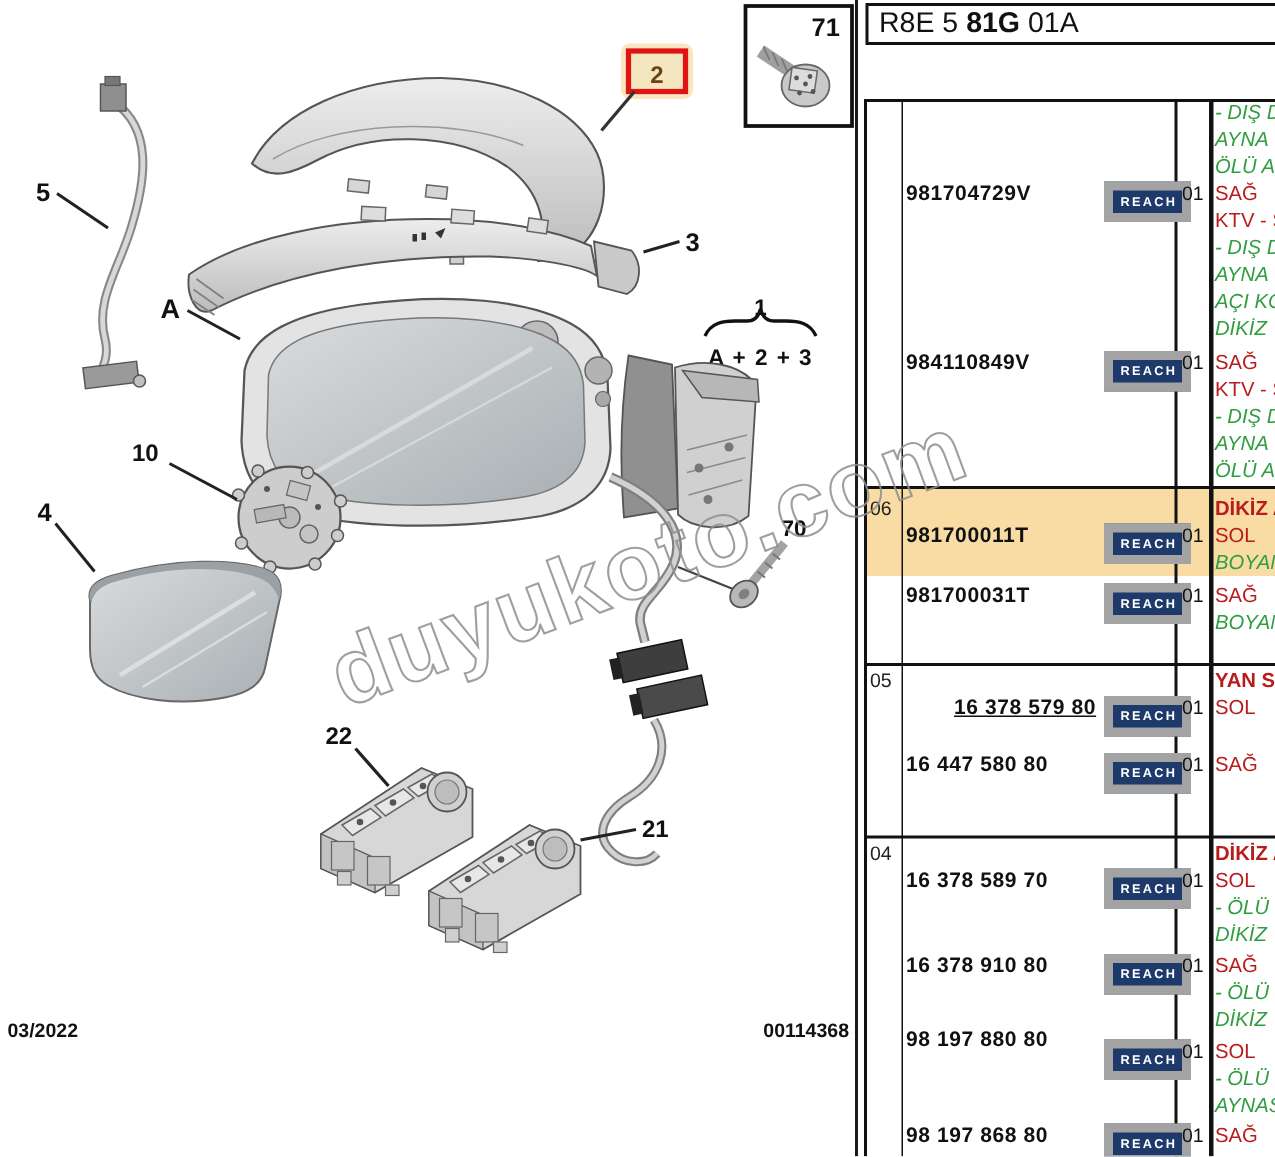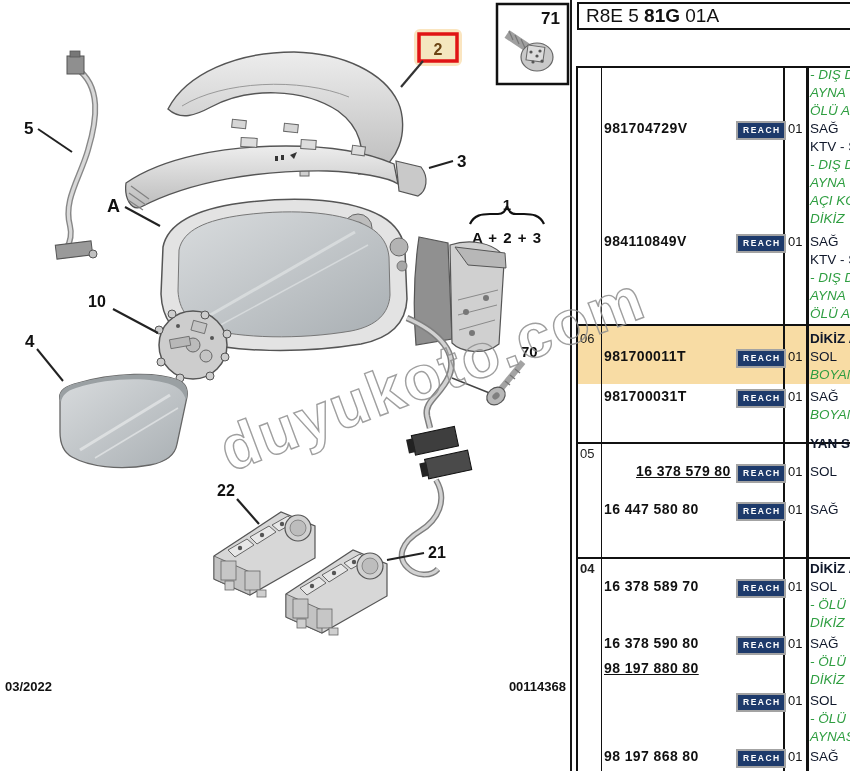--- a/index.html
+++ b/index.html
@@ -10,24 +10,24 @@
   .header-box{position:absolute;left:577px;top:2px;width:280px;height:28px;border:2px solid #111;
               box-sizing:border-box;background:#fff;display:flex;align-items:center;padding-left:7px;
               font-size:19px;z-index:3;}
   .header-box span{white-space:pre;}
   .header-box .hb{font-weight:bold;}
   .tline{position:absolute;background:#111;z-index:3;}
   #table-rows div{position:absolute;line-height:17px;white-space:pre;z-index:4;}
   .hl{z-index:1 !important;}
   .t-ref{font-weight:bold;font-size:14px;letter-spacing:.4px;color:#111;}
   .t-reach{color:#fff;font-size:8.5px;font-weight:bold;letter-spacing:1.5px;
-           padding:2px 3px 2px 5px;line-height:11px !important;border:2px solid #a3a3a3;}
+           padding:2px 3px 2px 5px;line-height:11px !important;border:6px solid #a3a3a3;}
   .t-qty{font-size:13px;color:#111;}
   .t-idx{font-size:13px;color:#222;}
-  .t-desc{font-size:13.5px;color:#0f172a;}
+  .t-desc{font-size:13.5px;color:#b91c1c;}
   .t-desc.bold{font-weight:bold;}
   .t-desc.green{color:#2f9e41;font-style:italic;}
   #wm{position:absolute;left:0;top:0;z-index:10;pointer-events:none;}
 </style>
 </head>
 <body>
 
 <div class="stage">
 
   <svg id="diagram" width="571" height="771" viewBox="0 0 571 771" style="position:absolute;left:0;top:0;z-index:2;">
@@ -229,21 +229,21 @@
   <div class="tline" style="left:783px;top:67px;width:2px;height:704px;"></div>
   <div class="tline" style="left:806px;top:67px;width:3px;height:704px;"></div>
   <div class="tline" style="left:576px;top:324px;width:274px;height:1.5px;"></div>
   <div class="tline" style="left:576px;top:442px;width:274px;height:1.5px;"></div>
   <div class="tline" style="left:576px;top:557px;width:274px;height:1.5px;"></div>
 
   <div id="table-rows">
       <div class="hl" style="left: 577px; top: 326px; width: 273px; height: 58px; background: rgb(248, 220, 164);"></div>
       <div class="t-idx" style="left: 580px; top: 330px;">06</div>
       <div class="t-idx" style="left: 580px; top: 445px;">05</div>
-      <div class="t-idx" style="left: 580px; top: 560px; font-weight: bold;">04</div>
+      <div class="t-idx" style="left: 580px; top: 560px;">04</div>
       <div class="t-desc green" style="left: 810px; top: 66px;">- DIŞ D</div>
       <div class="t-desc green" style="left: 810px; top: 84px;">AYNA</div>
       <div class="t-desc green" style="left: 810px; top: 102px;">ÖLÜ A</div>
       <div class="t-ref" style="left: 604px; top: 120px;">981704729V</div>
       <div class="t-reach" style="left: 736px; top: 121px; background: rgb(29, 58, 107);">REACH</div>
       <div class="t-qty" style="left: 788px; top: 120px;">01</div>
       <div class="t-desc plain" style="left: 810px; top: 120px;">SAĞ</div>
       <div class="t-desc plain" style="left: 810px; top: 138px;">KTV - S</div>
       <div class="t-desc green" style="left: 810px; top: 156px;">- DIŞ D</div>
       <div class="t-desc green" style="left: 810px; top: 174px;">AYNA</div>
@@ -261,43 +261,43 @@
       <div class="t-ref" style="left: 604px; top: 348px;">981700011T</div>
       <div class="t-reach" style="left: 736px; top: 349px; background: rgb(29, 58, 107);">REACH</div>
       <div class="t-qty" style="left: 788px; top: 348px;">01</div>
       <div class="t-desc plain" style="left: 810px; top: 348px;">SOL</div>
       <div class="t-desc green" style="left: 810px; top: 366px;">BOYAN</div>
       <div class="t-ref" style="left: 604px; top: 388px;">981700031T</div>
       <div class="t-reach" style="left: 736px; top: 389px; background: rgb(29, 58, 107);">REACH</div>
       <div class="t-qty" style="left: 788px; top: 388px;">01</div>
       <div class="t-desc plain" style="left: 810px; top: 388px;">SAĞ</div>
       <div class="t-desc green" style="left: 810px; top: 406px;">BOYAN</div>
-      <div class="t-desc bold" style="left: 810px; top: 435px;">YAN S</div>
+      <div class="t-desc bold" style="left: 810px; top: 445px;">YAN S</div>
       <div class="t-ref" style="left: 636px; top: 463px; text-decoration: underline;">16 378 579 80</div>
       <div class="t-reach" style="left: 736px; top: 464px; background: rgb(29, 58, 107);">REACH</div>
       <div class="t-qty" style="left: 788px; top: 463px;">01</div>
       <div class="t-desc plain" style="left: 810px; top: 463px;">SOL</div>
       <div class="t-ref" style="left: 604px; top: 501px;">16 447 580 80</div>
       <div class="t-reach" style="left: 736px; top: 502px; background: rgb(29, 58, 107);">REACH</div>
       <div class="t-qty" style="left: 788px; top: 501px;">01</div>
       <div class="t-desc plain" style="left: 810px; top: 501px;">SAĞ</div>
       <div class="t-desc bold" style="left: 810px; top: 560px;">DİKİZ A</div>
       <div class="t-ref" style="left: 604px; top: 578px;">16 378 589 70</div>
       <div class="t-reach" style="left: 736px; top: 579px; background: rgb(29, 58, 107);">REACH</div>
       <div class="t-qty" style="left: 788px; top: 578px;">01</div>
       <div class="t-desc plain" style="left: 810px; top: 578px;">SOL</div>
       <div class="t-desc green" style="left: 810px; top: 596px;">- ÖLÜ</div>
       <div class="t-desc green" style="left: 810px; top: 614px;">DİKİZ</div>
-      <div class="t-ref" style="left: 604px; top: 635px;">16 378 590 80</div>
+      <div class="t-ref" style="left: 604px; top: 635px;">16 378 910 80</div>
       <div class="t-reach" style="left: 736px; top: 636px; background: rgb(29, 58, 107);">REACH</div>
       <div class="t-qty" style="left: 788px; top: 635px;">01</div>
       <div class="t-desc plain" style="left: 810px; top: 635px;">SAĞ</div>
       <div class="t-desc green" style="left: 810px; top: 653px;">- ÖLÜ</div>
       <div class="t-desc green" style="left: 810px; top: 671px;">DİKİZ</div>
-      <div class="t-ref" style="left: 604px; top: 660px; text-decoration: underline;">98 197 880 80</div>
+      <div class="t-ref" style="left: 604px; top: 684px;">98 197 880 80</div>
       <div class="t-reach" style="left: 736px; top: 693px; background: rgb(29, 58, 107);">REACH</div>
       <div class="t-qty" style="left: 788px; top: 692px;">01</div>
       <div class="t-desc plain" style="left: 810px; top: 692px;">SOL</div>
       <div class="t-desc green" style="left: 810px; top: 710px;">- ÖLÜ</div>
       <div class="t-desc green" style="left: 810px; top: 728px;">AYNAS</div>
       <div class="t-ref" style="left: 604px; top: 748px;">98 197 868 80</div>
       <div class="t-reach" style="left: 736px; top: 749px; background: rgb(29, 58, 107);">REACH</div>
       <div class="t-qty" style="left: 788px; top: 748px;">01</div>
       <div class="t-desc plain" style="left: 810px; top: 748px;">SAĞ</div>
     </div>

